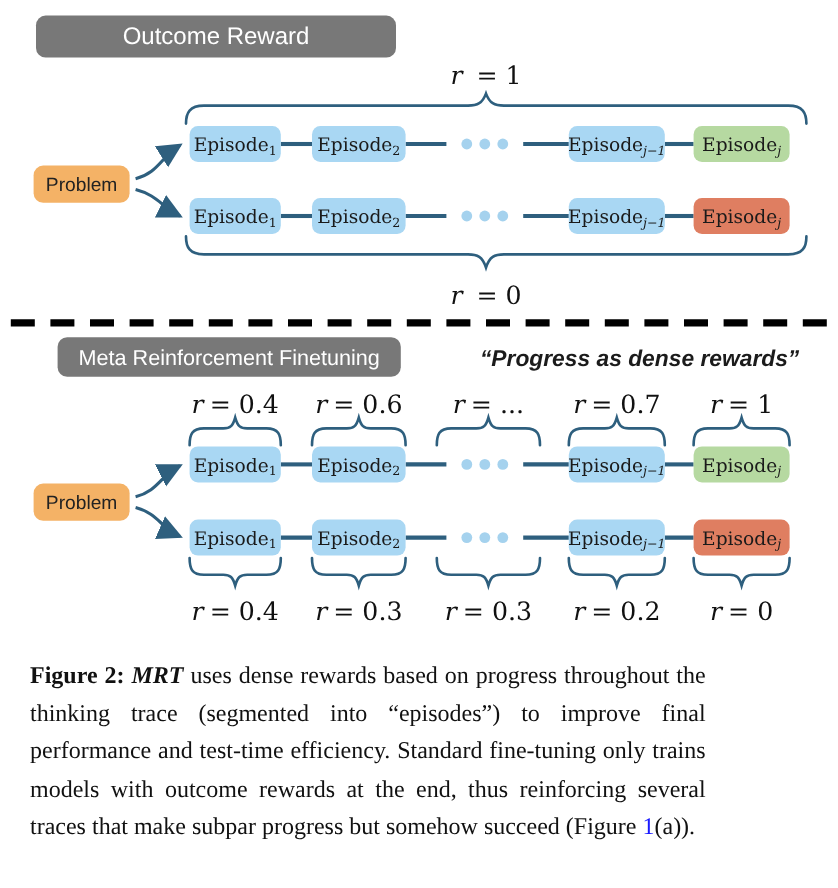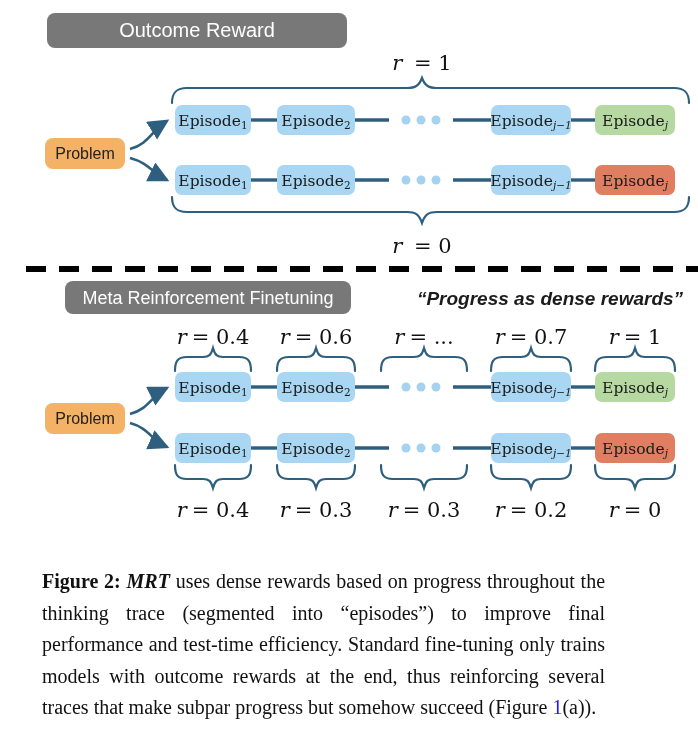--- a/index.html
+++ b/index.html
@@ -1,31 +1,31 @@
 <!DOCTYPE html>
 <html><head>
 <meta charset="utf-8">
 <style>
   html,body{margin:0;padding:0;background:#ffffff;}
   body{width:698px;font-family:"Liberation Sans",sans-serif;}
-  .figure-wrap{width:614px;padding-left:17px;}
+  .figure-wrap{width:614px;}
   svg{display:block;}
   .hdr-text{font-family:"Liberation Sans",sans-serif;fill:#ffffff;}
   .ep-text{font-family:"DejaVu Serif",serif;fill:#1a1a1a;font-size:15.5px;}
   .ep-text .sub{font-size:10.5px;}
   .ep-text .it{font-style:italic;}
   .math{font-family:"DejaVu Serif",serif;fill:#111111;font-size:21px;}
   .math .mvar{font-style:italic;}
   .prob-text{font-family:"Liberation Sans",sans-serif;fill:#222222;font-size:16px;}
   .tagline{font-family:"Liberation Sans",sans-serif;font-weight:bold;font-style:italic;
            fill:#1b1b1b;font-size:19px;}
   .brace{fill:none;stroke:#2e5f7e;stroke-width:2.2;stroke-linecap:round;}
   .conn{stroke:#2e5f7e;stroke-width:3.4;}
   .arrow{fill:none;stroke:#2e5f7e;stroke-width:2.6;}
-  .caption{margin:30px 26px 0 25px;font-family:"Liberation Serif",serif;
+  .caption{margin:12px 26px 0 25px;font-family:"Liberation Serif",serif;
            font-size:20px;line-height:31.5px;color:#111111;text-align:justify;}
   .caption .fig-label{font-weight:bold;}
   .caption .mrt-name{font-weight:bold;font-style:italic;}
   .caption .ref-link{color:#1a1aff;}
 </style>
 </head>
 <body>
 
 <div class="figure-wrap">
 <svg width="698" height="536" viewBox="0 0 698 536">

